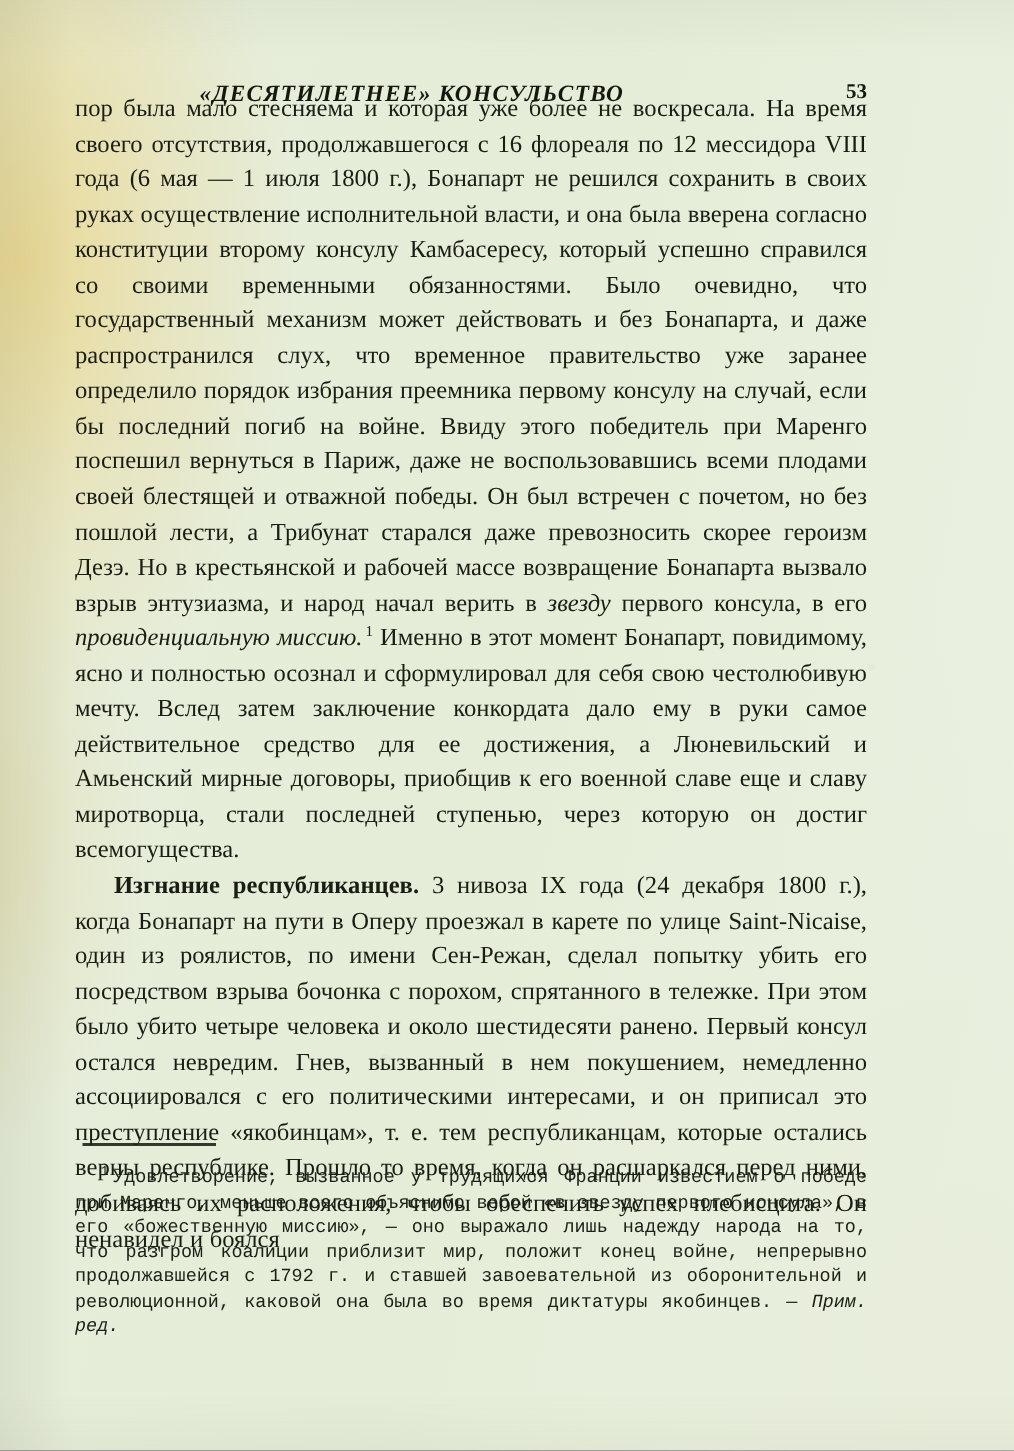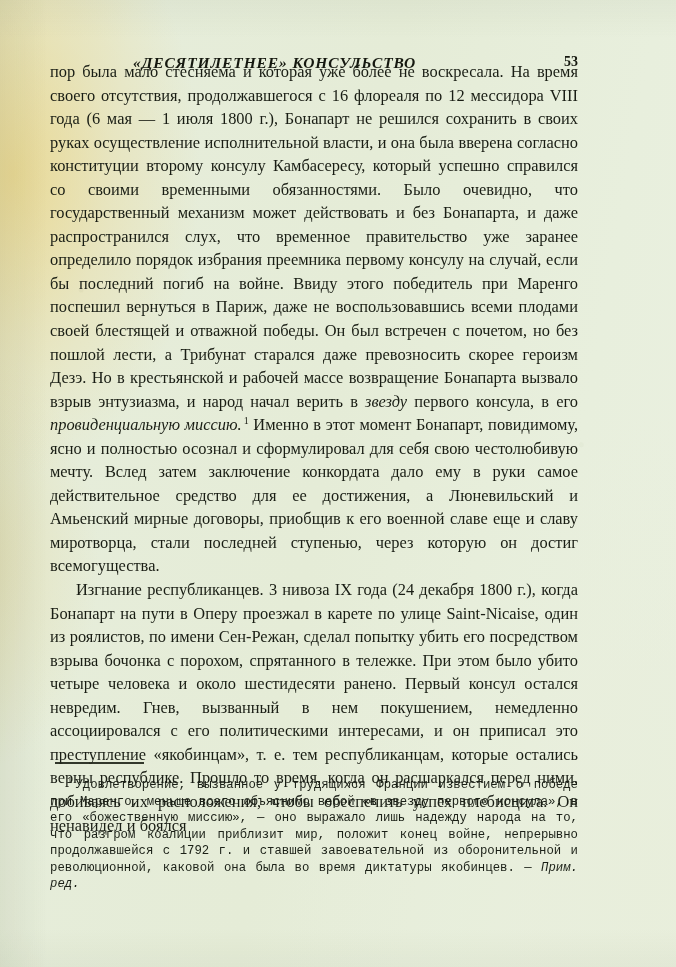--- a/index.html
+++ b/index.html
@@ -119,21 +119,21 @@
 
   .body-block p.cont {
     text-indent: 0;
   }
 
   em, .ital {
     font-style: italic;
   }
 
   .lead-in {
-    font-weight: 400;
+    font-weight: 700;
     margin-top: 36px;
   }
 
   sup.fn {
     font-size: 10px;
     vertical-align: super;
     line-height: 0;
     padding-left: 2px;
   }
 

